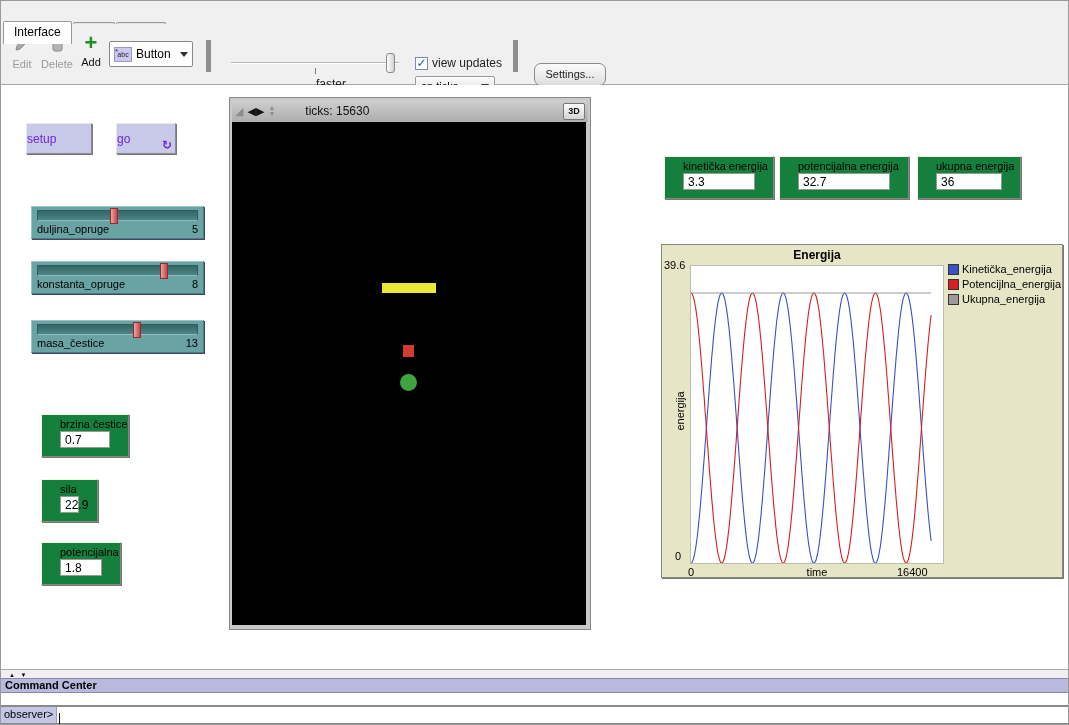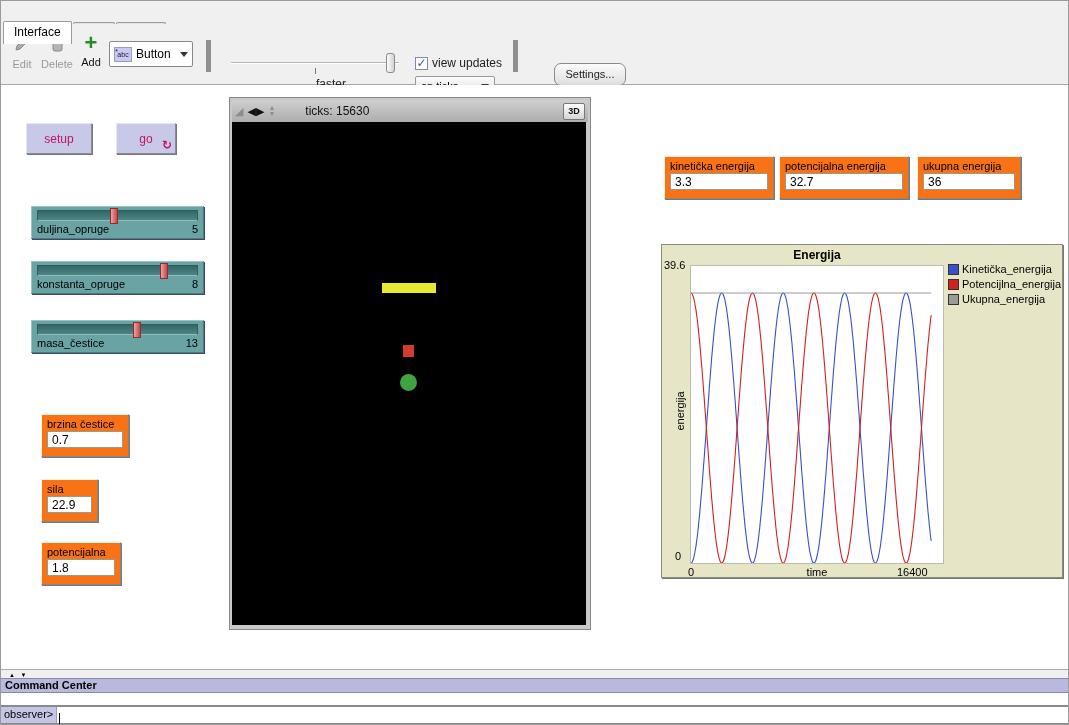--- a/index.html
+++ b/index.html
@@ -20,31 +20,31 @@
   #widget-select .abc { width:18px; height:15px; background:#c9c9f2; border:1px solid #9a9ac8; font-size:7px; line-height:14px; text-align:center; color:#222; position:relative; }
   #widget-select .abc:before { content:"*"; position:absolute; left:0px; top:-3px; font-size:8px; color:#333; }
   .dd-arrow { width:0; height:0; border-left:4px solid transparent; border-right:4px solid transparent; border-top:5px solid #333; margin-left:auto; }
   #speed-slider { position:absolute; left:230px; top:38px; width:168px; height:2px; background:#b5b5b5; border-bottom:1px solid #fff; }
   #speed-handle { position:absolute; top:-9px; width:9px; height:20px; background:linear-gradient(90deg,#fdfdfd,#d2d2d2); border:1px solid #8a8a8a; border-radius:3px; }
   #speed-tick { position:absolute; left:314px; top:44px; width:1px; height:6px; background:#777; }
   #speed-label { position:absolute; left:300px; top:53px; font-size:12px; color:#222; width:60px; text-align:center; }
   #view-updates { position:absolute; left:414px; top:32px; font-size:12px; color:#222; display:flex; align-items:center; gap:4px; }
   #view-updates .box { width:13px; height:13px; background:#fff; border:1px solid #7b8bb0; color:#2a56c6; font-size:12px; line-height:11px; text-align:center; font-weight:bold; }
   #tick-mode { position:absolute; left:414px; top:52px; width:80px; height:20px; background:linear-gradient(#fdfdfd,#d8d8d8); border:1px solid #999; border-radius:2px; font-size:11px; display:flex; align-items:center; padding:0 5px; }
-  #settings-btn { position:absolute; left:533px; top:39px; width:72px; height:23px; background:linear-gradient(#fcfcfc,#dedede); border:1px solid #8a8a8a; border-radius:7px; font-size:11px; color:#222; text-align:center; line-height:21px;margin-left:20px; }
+  #settings-btn { position:absolute; left:533px; top:39px; width:72px; height:23px; background:linear-gradient(#fcfcfc,#dedede); border:1px solid #8a8a8a; border-radius:7px; font-size:11px; color:#222; text-align:center; line-height:21px; }
 
   
   #main { position:absolute; left:0; top:84px; width:1069px; height:584px; background:#ffffff; }
 
-  .nl-button { position:absolute; background:#c8c8e8; border:1px solid #8a8a9a; border-top-color:#e6e6f4; border-left-color:#e6e6f4; box-shadow:1px 1px 0 #777; font-size:12px; color:#be185d; display:flex; align-items:center; justify-content:center; }
+  .nl-button { position:absolute; background:#c8c8e8; border:1px solid #8a8a9a; border-top-color:#e6e6f4; border-left-color:#e6e6f4; box-shadow:1px 1px 0 #777; font-size:12px; color:#6d28d9; display:flex; align-items:center; justify-content:flex-start; }
   .nl-slider { position:absolute; width:173px; height:33px; background:#69a3a3; border:1px solid #497c7c; border-top-color:#9cc4c4; border-left-color:#9cc4c4; box-shadow:1px 1px 0 #446; padding:3px 5px; }
   .nl-slider .track { position:relative; height:11px; background:linear-gradient(#356666,#4d8585); border:1px solid #2f5c5c; border-bottom-color:#8fbcbc; }
   .nl-slider .handle { position:absolute; top:-3px; width:8px; height:16px; background:linear-gradient(90deg,#f2a0a0,#c34848); border:1px solid #8a2f2f; }
   .nl-slider .srow { display:flex; justify-content:space-between; font-size:11px; color:#000; margin-top:2px; }
-  .nl-monitor { position:absolute; background:#f97316; border:1px solid #8a8a7a; border-top-color:#f4f4e0; border-left-color:#f4f4e0; box-shadow:1px 1px 0 #777; padding:3px 5px; }
+  .nl-monitor { position:absolute; background:#15803d; border:1px solid #8a8a7a; border-top-color:#f4f4e0; border-left-color:#f4f4e0; box-shadow:1px 1px 0 #777; padding:3px 18px; }
   .nl-monitor .mlabel { font-size:11px; color:#000; margin-bottom:1px; white-space:nowrap; }
   .nl-monitor .mvalue { background:#fff; border:1px solid #9a9a8a; font-size:12px; color:#000; padding:1px 4px; height:17px; }
 
   
   #world { position:absolute; left:228px; top:12px; width:362px; height:533px; background:#c9c9c9; border:1px solid #888; padding:2px; }
   #world-header { height:22px; background:linear-gradient(#cfcfcf,#adadad); display:flex; align-items:center; font-size:12px; color:#111; padding:0 3px; gap:4px; }
   #world-view { position:relative; width:354px; height:503px; background:#000; }
   .wicon { font-size:11px; line-height:1; }
   #ticks-label { margin-left:26px; }
   #btn-3d { margin-left:auto; width:22px; height:17px; background:linear-gradient(#fdfdfd,#d5d5d5); border:1px solid #777; font-size:9px; font-weight:bold; text-align:center; line-height:15px; border-radius:2px; }

